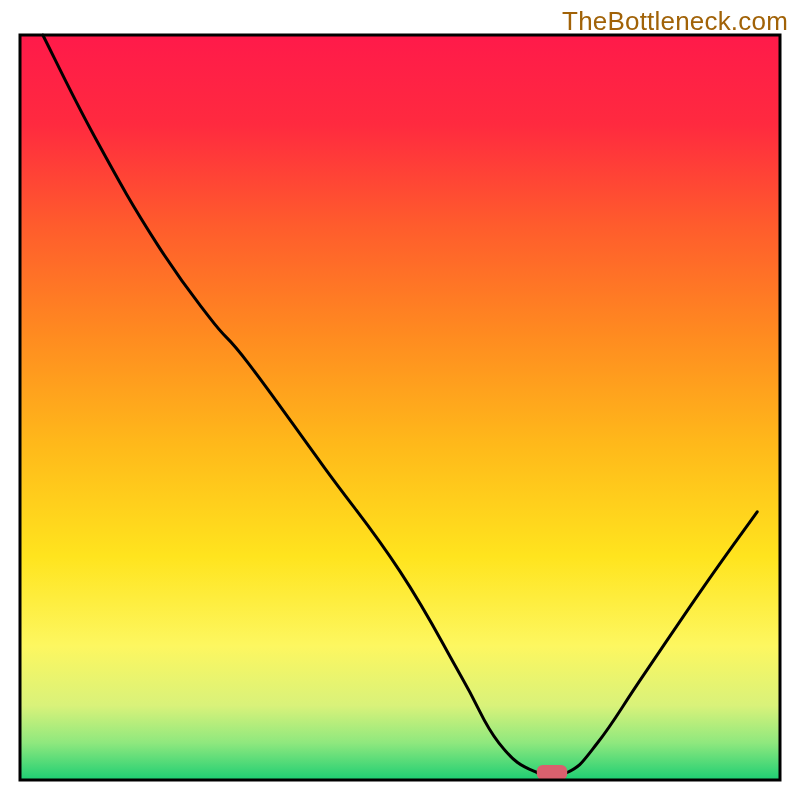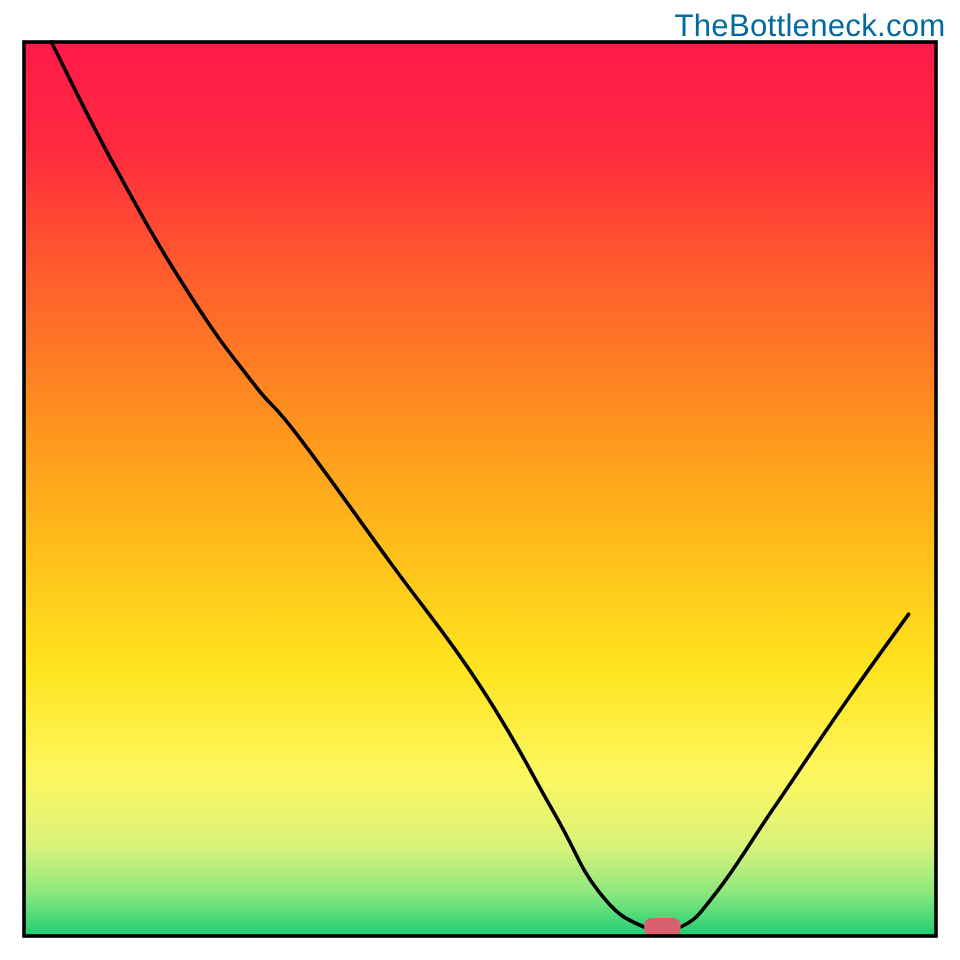--- a/index.html
+++ b/index.html
@@ -14,21 +14,21 @@
     position: relative;
     width: 800px;
     height: 800px;
   }
   .watermark {
     position: absolute;
     top: 6px;
     right: 12px;
     font-size: 26px;
     font-weight: 500;
-    color: #0369a1;
+    color: #a16207;
     letter-spacing: 0.2px;
     z-index: 10;
   }
   svg {
     display: block;
   }
 </style>
 </head>
 <body>
 

